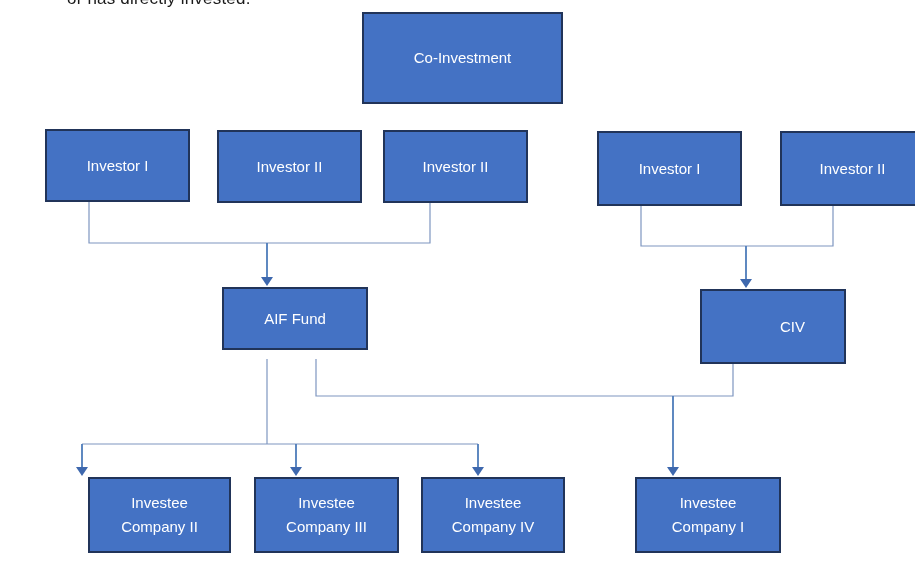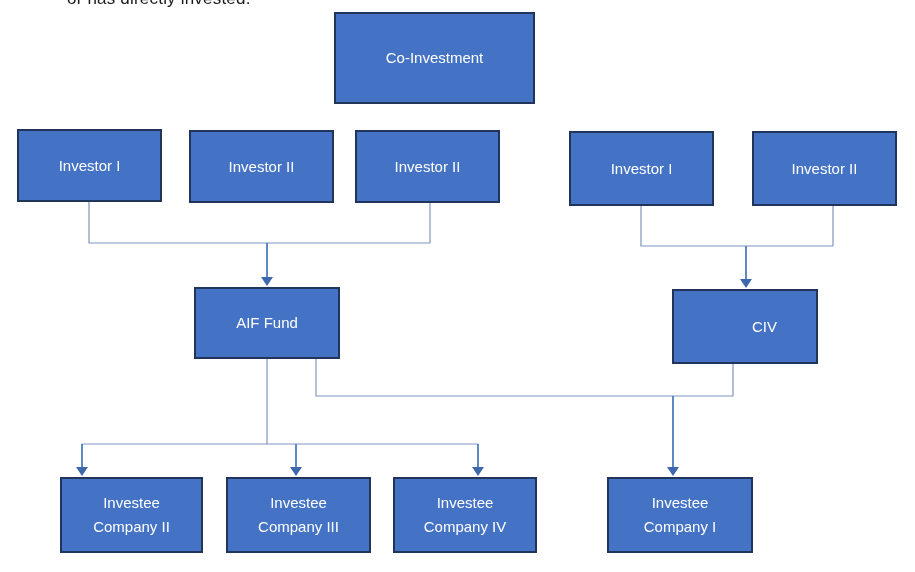--- a/index.html
+++ b/index.html
@@ -13,21 +13,21 @@
     font-size:17px;color:#1a1a1a;letter-spacing:.2px;
     white-space:nowrap;
   }
   .node{
     position:absolute;
     background:var(--box-fill,#4472C4);
     border:2.5px solid var(--box-border,#213459);
     color:#ffffff;
     display:flex;align-items:center;justify-content:center;
     text-align:center;font-size:15px;line-height:24px;
-    white-space:pre-line;box-sizing:border-box;
+    white-space:pre-line;box-sizing:border-box;margin-left:28px;
   }
   svg.connectors{position:absolute;left:0;top:0;pointer-events:none;}
   .elbow{stroke:var(--connector,#7E96C0);stroke-width:1.2;fill:none;}
   .stem{stroke:var(--arrow-stem,#4D7CBA);stroke-width:1.8;}
   .head{fill:var(--arrowhead,#3E68AE);stroke:none;}
 </style>
 </head>
 <body>
 
 <div class="canvas">
@@ -39,21 +39,21 @@
   <div class="node" style="left:17px;top:129px;width:145px;height:73px;">Investor I</div>
 
   <div class="node" style="left:189px;top:130px;width:145px;height:73px;">Investor II</div>
 
   <div class="node" style="left:355px;top:130px;width:145px;height:73px;">Investor II</div>
 
   <div class="node" style="left:569px;top:131px;width:145px;height:75px;">Investor I</div>
 
   <div class="node" style="left:752px;top:131px;width:145px;height:75px;">Investor II</div>
 
-  <div class="node" style="left:194px;top:287px;width:146px;height:72px;">AIF Fund</div>
+  <div class="node" style="left:194px;top:287px;width:146px;height:63px;">AIF Fund</div>
 
   <div class="node" style="left:672px;top:289px;width:146px;height:75px;padding-left:39px;">CIV</div>
 
   <div class="node" style="left:60px;top:477px;width:143px;height:76px;">Investee
 Company II</div>
 
   <div class="node" style="left:226px;top:477px;width:145px;height:76px;">Investee
 Company III</div>
 
   <div class="node" style="left:393px;top:477px;width:144px;height:76px;">Investee

